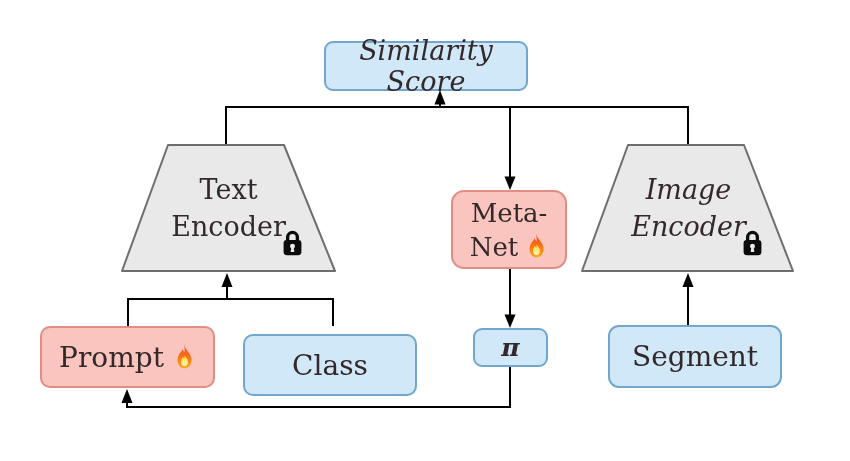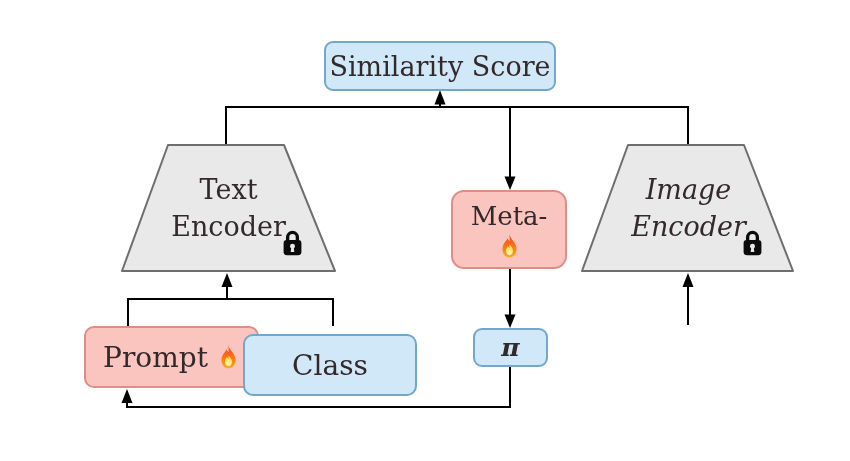--- a/index.html
+++ b/index.html
@@ -12,22 +12,22 @@
   .layer{position:absolute;left:0;top:0;width:850px;height:461px;}
   .trap{fill:var(--gray-fill);stroke:var(--gray-border);stroke-width:2;stroke-linejoin:round;}
   .edge{fill:none;stroke:var(--line);stroke-width:2;}
   .head{fill:var(--line);stroke:none;}
   .node{
     position:absolute;display:flex;align-items:center;justify-content:center;
     border:2px solid;box-sizing:border-box;text-align:center;
   }
   .blue{background:var(--blue-fill);border-color:var(--blue-border);}
   .pink{background:var(--pink-fill);border-color:var(--pink-border);align-items:center;}
-  .sim{left:324px;top:41px;width:232px;height:50px;border-radius:9px;font-size:27px;}
-  .prompt{left:40px;top:326px;width:175px;height:62px;border-radius:10px;font-size:28px;gap:9px;margin-left:44px;}
+  .sim{left:324px;top:41px;width:204px;height:50px;border-radius:9px;font-size:27px;font-style:italic;}
+  .prompt{left:40px;top:326px;width:175px;height:62px;border-radius:10px;font-size:28px;gap:9px;}
   .cls{left:243px;top:326px;width:174px;height:62px;border-radius:10px;font-size:28px;margin-top:8px;}
   .pi{left:473px;top:328px;width:75px;height:39px;border-radius:9px;font-size:25px;font-style:italic;font-weight:600;}
   .seg{left:608px;top:325px;width:174px;height:63px;border-radius:11px;font-size:28px;}
   .meta{left:451px;top:190px;width:116px;height:79px;border-radius:13px;font-size:26px;flex-direction:column;line-height:34px;}
   .mline{display:flex;align-items:center;justify-content:center;gap:7px;}
   .enc{
     position:absolute;width:213px;height:127px;display:flex;flex-direction:column;
     align-items:center;justify-content:center;font-size:27px;line-height:37px;text-align:center;
   }
   .enc.text{left:122px;top:144px;}
@@ -101,20 +101,21 @@
       <circle cx="12" cy="17.6" r="2.4" fill="#e9e9e9"></circle>
       <path d="M10.8 18.8 h2.4 l0.6 4.4 h-3.6 Z" fill="#e9e9e9"></path>
     </svg>
   </div>
 
   <div class="node pink meta">
     <div class="mline">
       <span>Meta-</span>
     </div>
     <div class="mline">
+      <span>Net</span>
       <svg class="flame" viewBox="0 0 24 28">
         <path d="M12 1 C12.6 5.2 15.2 7.2 17.2 10.2 C19.8 14 20.3 19 17.2 22.8 C14.6 26 9.4 26 6.8 22.8 C3.7 19 4.2 14 6.8 10.2 C7.9 8.6 9.3 7.3 10 5.4 C10.5 6.8 11.2 7.8 12.1 8.5 C12.4 6 12 3.5 12 1 Z" fill="url(#flame-outer)"></path>
         <path d="M12 12 C13.3 14 15.6 15.4 15.6 18.4 C15.6 21.2 14 23 12 23 C10 23 8.4 21.2 8.4 18.4 C8.4 16.2 9.6 15 10.3 13.4 C10.8 14.3 11.3 14.8 12 15.2 Z" fill="url(#flame-inner)"></path>
       </svg>
     </div>
   </div>
 
   <div class="node pink prompt">
     <span>Prompt</span>
     <svg class="flame" viewBox="0 0 24 28">
@@ -124,14 +125,17 @@
   </div>
 
   <div class="node blue cls">
     <span>Class</span>
   </div>
 
   <div class="node blue pi">
     <span>π</span>
   </div>
 
+  <div class="node blue seg">
+    <span>Segment</span>
+  </div>
 
 </div>
 
 </body></html>

